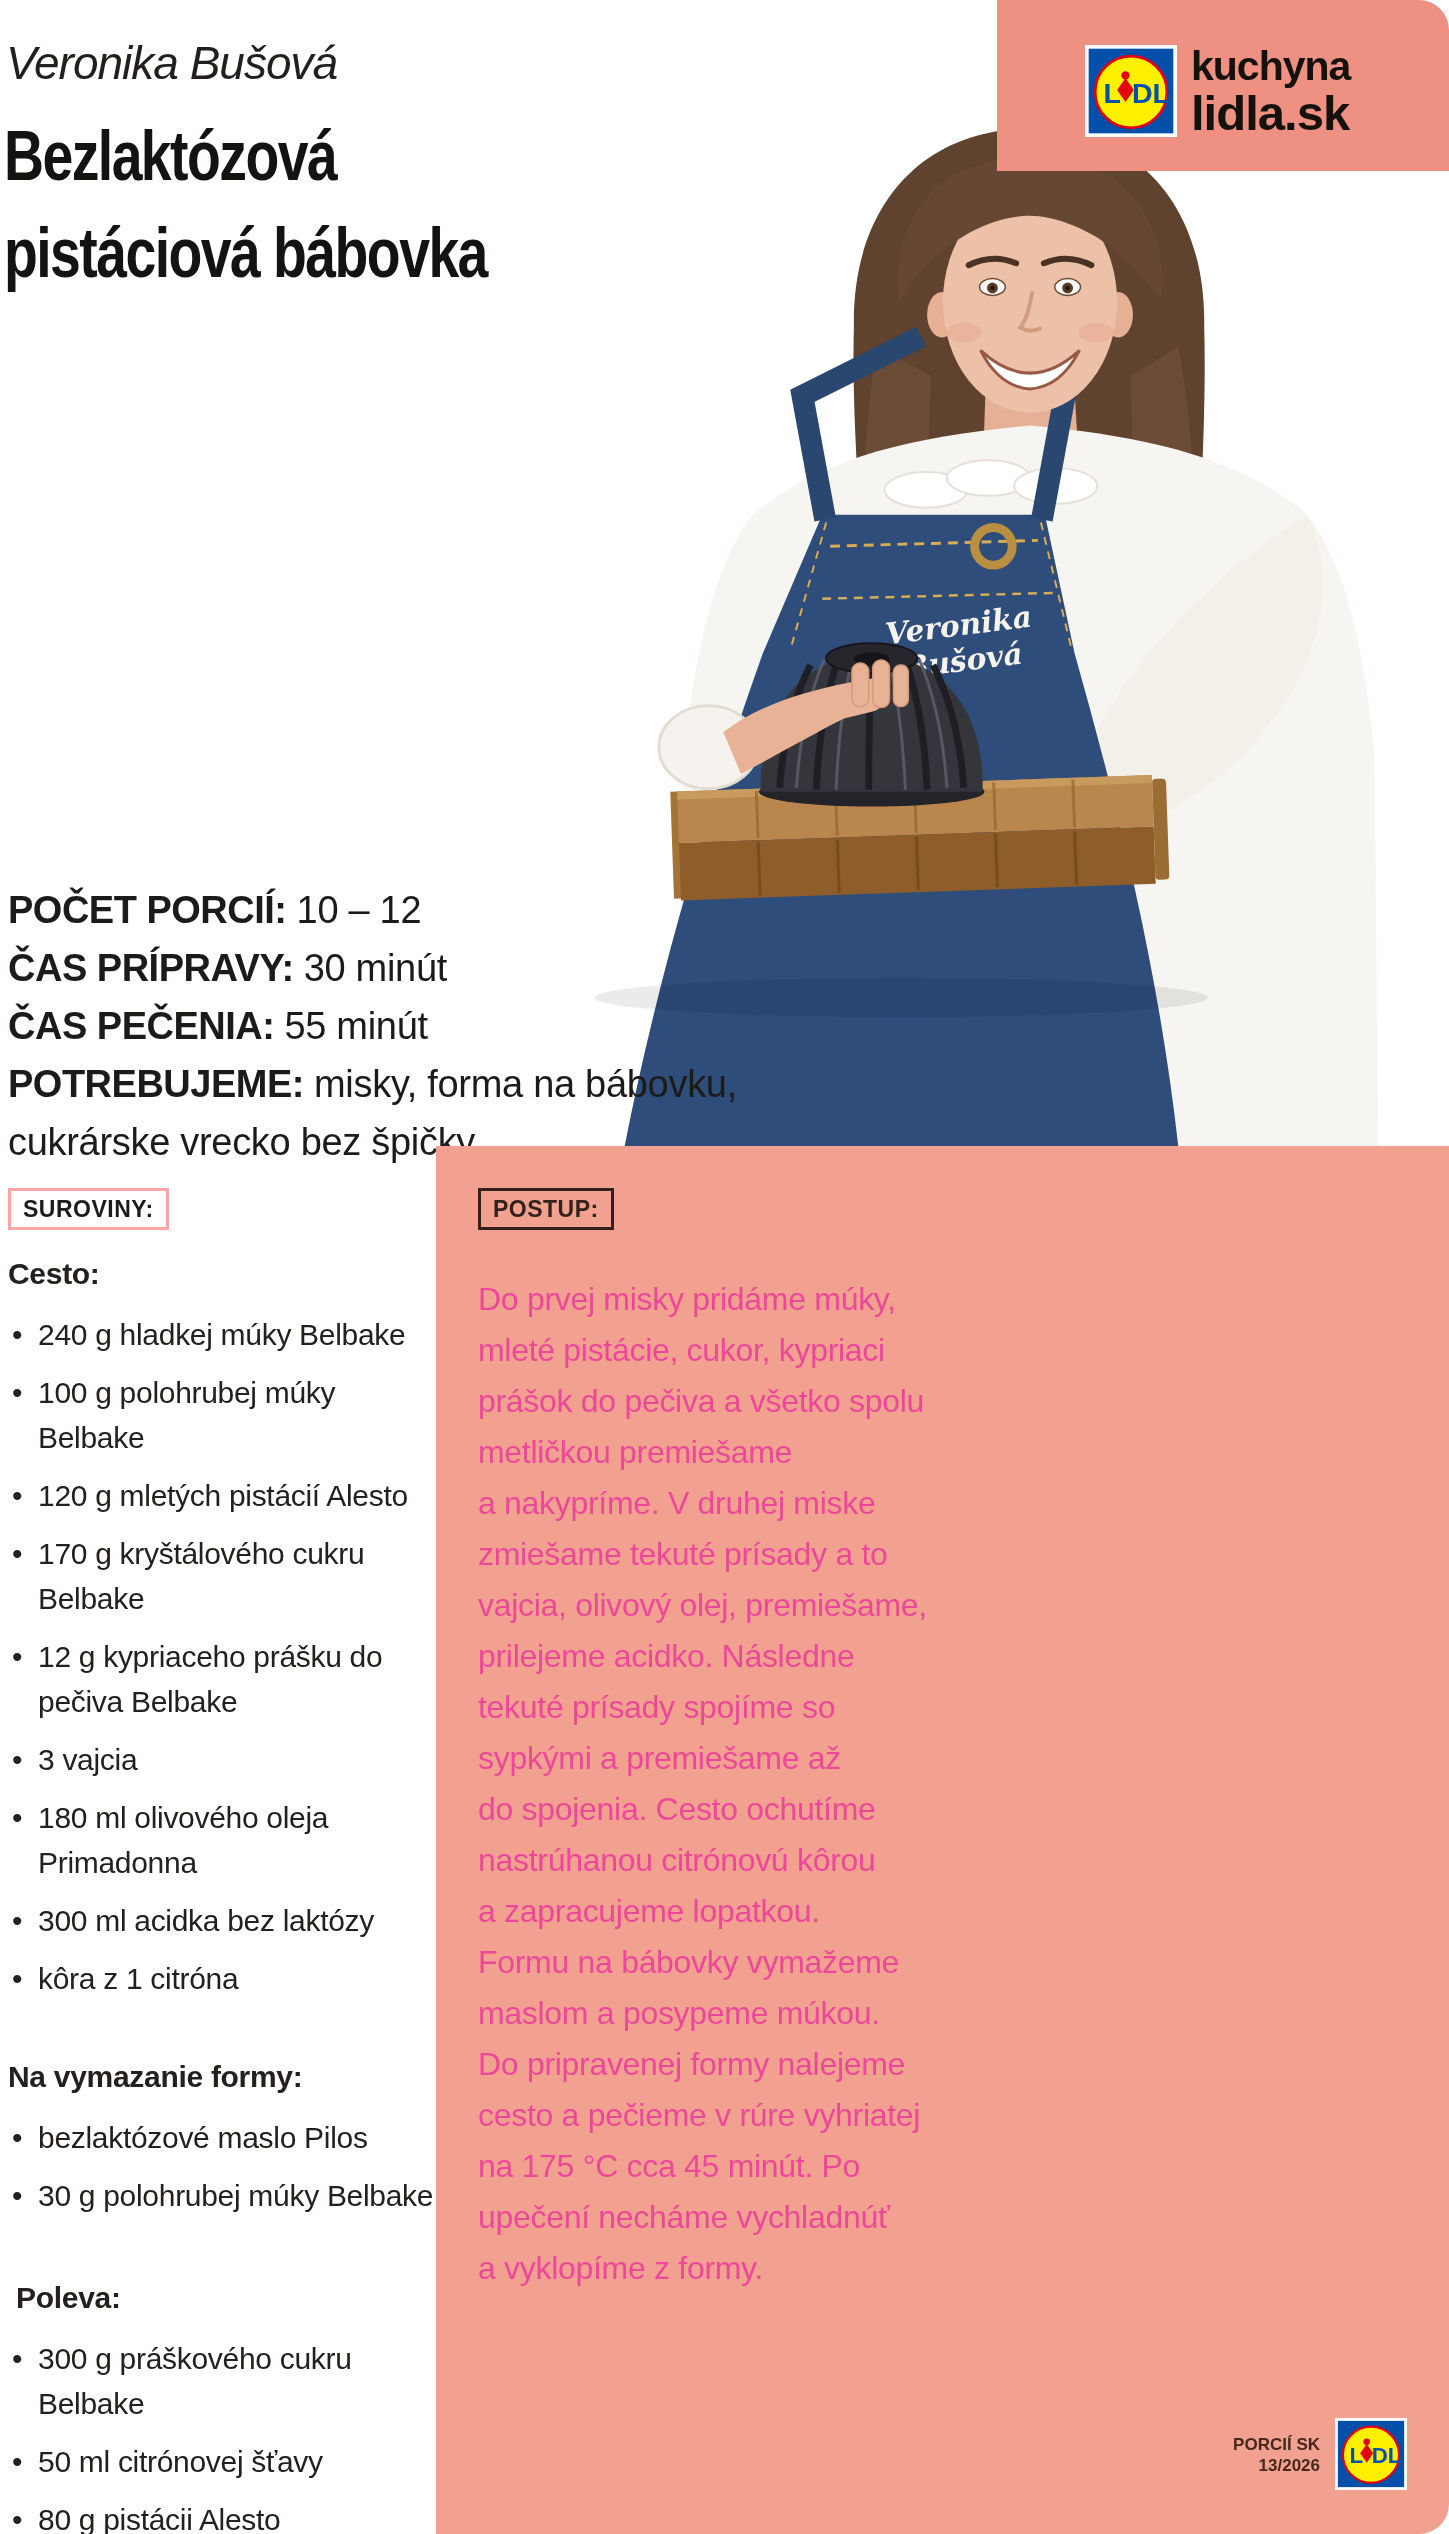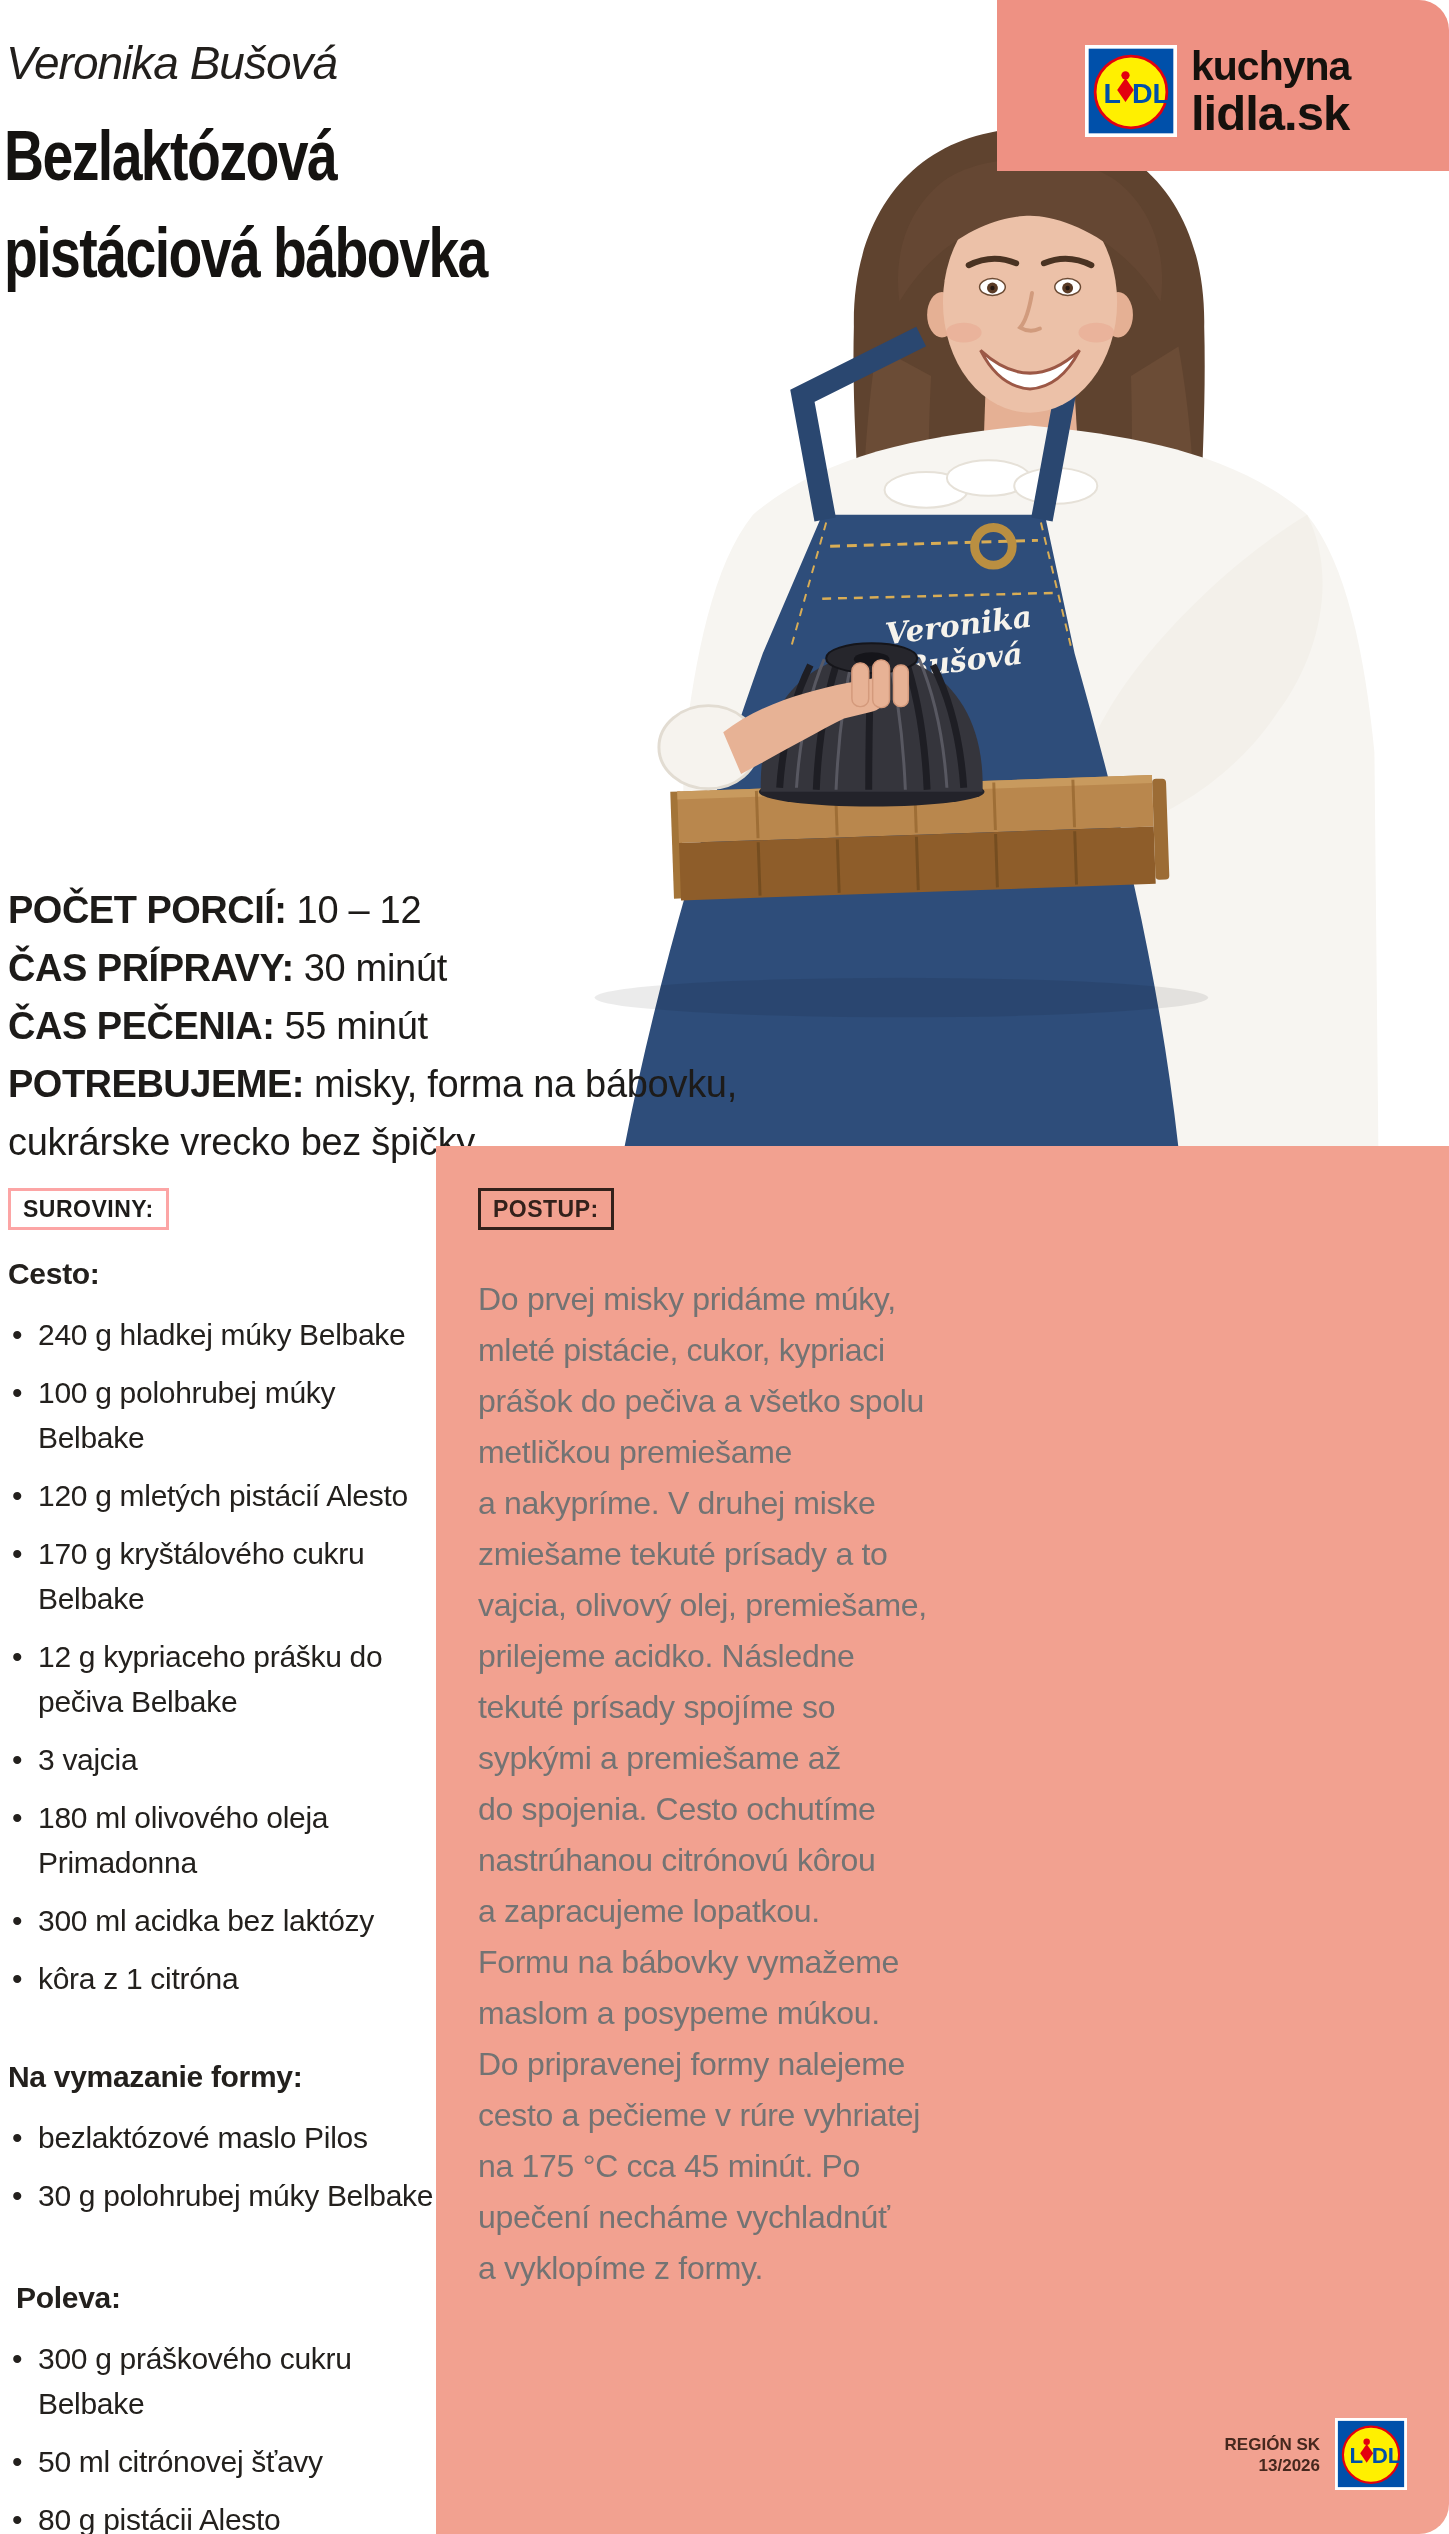--- a/index.html
+++ b/index.html
@@ -34,21 +34,21 @@
   
   .ingredients{left:8px;top:1251px;width:426px;font-size:30px;line-height:45px;letter-spacing:-0.3px;color:#23201d;}
   .ing-title{font-weight:bold;margin:0 0 16px 0;}
   .ing-gap2{margin-top:53px;}
   .ing-gap3{margin-top:57px;margin-left:8px;}
   ul.ing-list{list-style:none;margin:0;padding:0;}
   ul.ing-list li{position:relative;padding-left:30px;margin-bottom:13px;}
   ul.ing-list li::before{content:"•";position:absolute;left:4px;top:0;}
 
   
-  .steps-col{top:1274px;font-size:32px;line-height:51px;letter-spacing:-0.3px;color:#737373;white-space:pre-line;}
+  .steps-col{top:1274px;font-size:32px;line-height:51px;letter-spacing:-0.3px;color:#ec4899;white-space:pre-line;}
   .steps-col-1{left:478px;width:475px;}
   .steps-col-2{left:967px;width:455px;}
 
   
   .footer-text{left:1082px;top:2434px;width:238px;text-align:right;font-size:17px;font-weight:bold;
                line-height:21px;color:#46281e;letter-spacing:0;}
   .footer-logo{left:1335px;top:2418px;}
 </style>
 </head>
 <body>
@@ -231,21 +231,21 @@
 a zapracujeme lopatkou.
 Formu na bábovky vymažeme
 maslom a posypeme múkou.
 Do pripravenej formy nalejeme
 cesto a pečieme v rúre vyhriatej
 na 175 °C cca 45 minút. Po
 upečení necháme vychladnúť
 a vyklopíme z formy.</div>
 
   <div class="abs footer-text">
-    <div>REGIÓN SK</div>
+    <div>PORCIÍ SK</div>
     <div>13/2026</div>
   </div>
   <svg class="abs footer-logo" width="72" height="72" viewBox="0 0 100 100">
     <rect x="0" y="0" width="100" height="100" fill="#ffffff"></rect>
     <rect x="4" y="4" width="92" height="92" fill="#0050AA"></rect>
     <circle cx="50" cy="51" r="39" fill="#FFF000" stroke="#E3000F" stroke-width="3"></circle>
     <text x="20" y="63" font-size="31" font-weight="bold" font-family="Liberation Sans, sans-serif" fill="#0050AA">L</text>
     <path d="M44,36 l9,13 -9,13 -9,-13 z" fill="#E3000F"></path>
     <circle cx="44" cy="33" r="4.5" fill="#E3000F"></circle>
     <text x="51" y="63" font-size="31" font-weight="bold" font-family="Liberation Sans, sans-serif" fill="#0050AA">DL</text>

